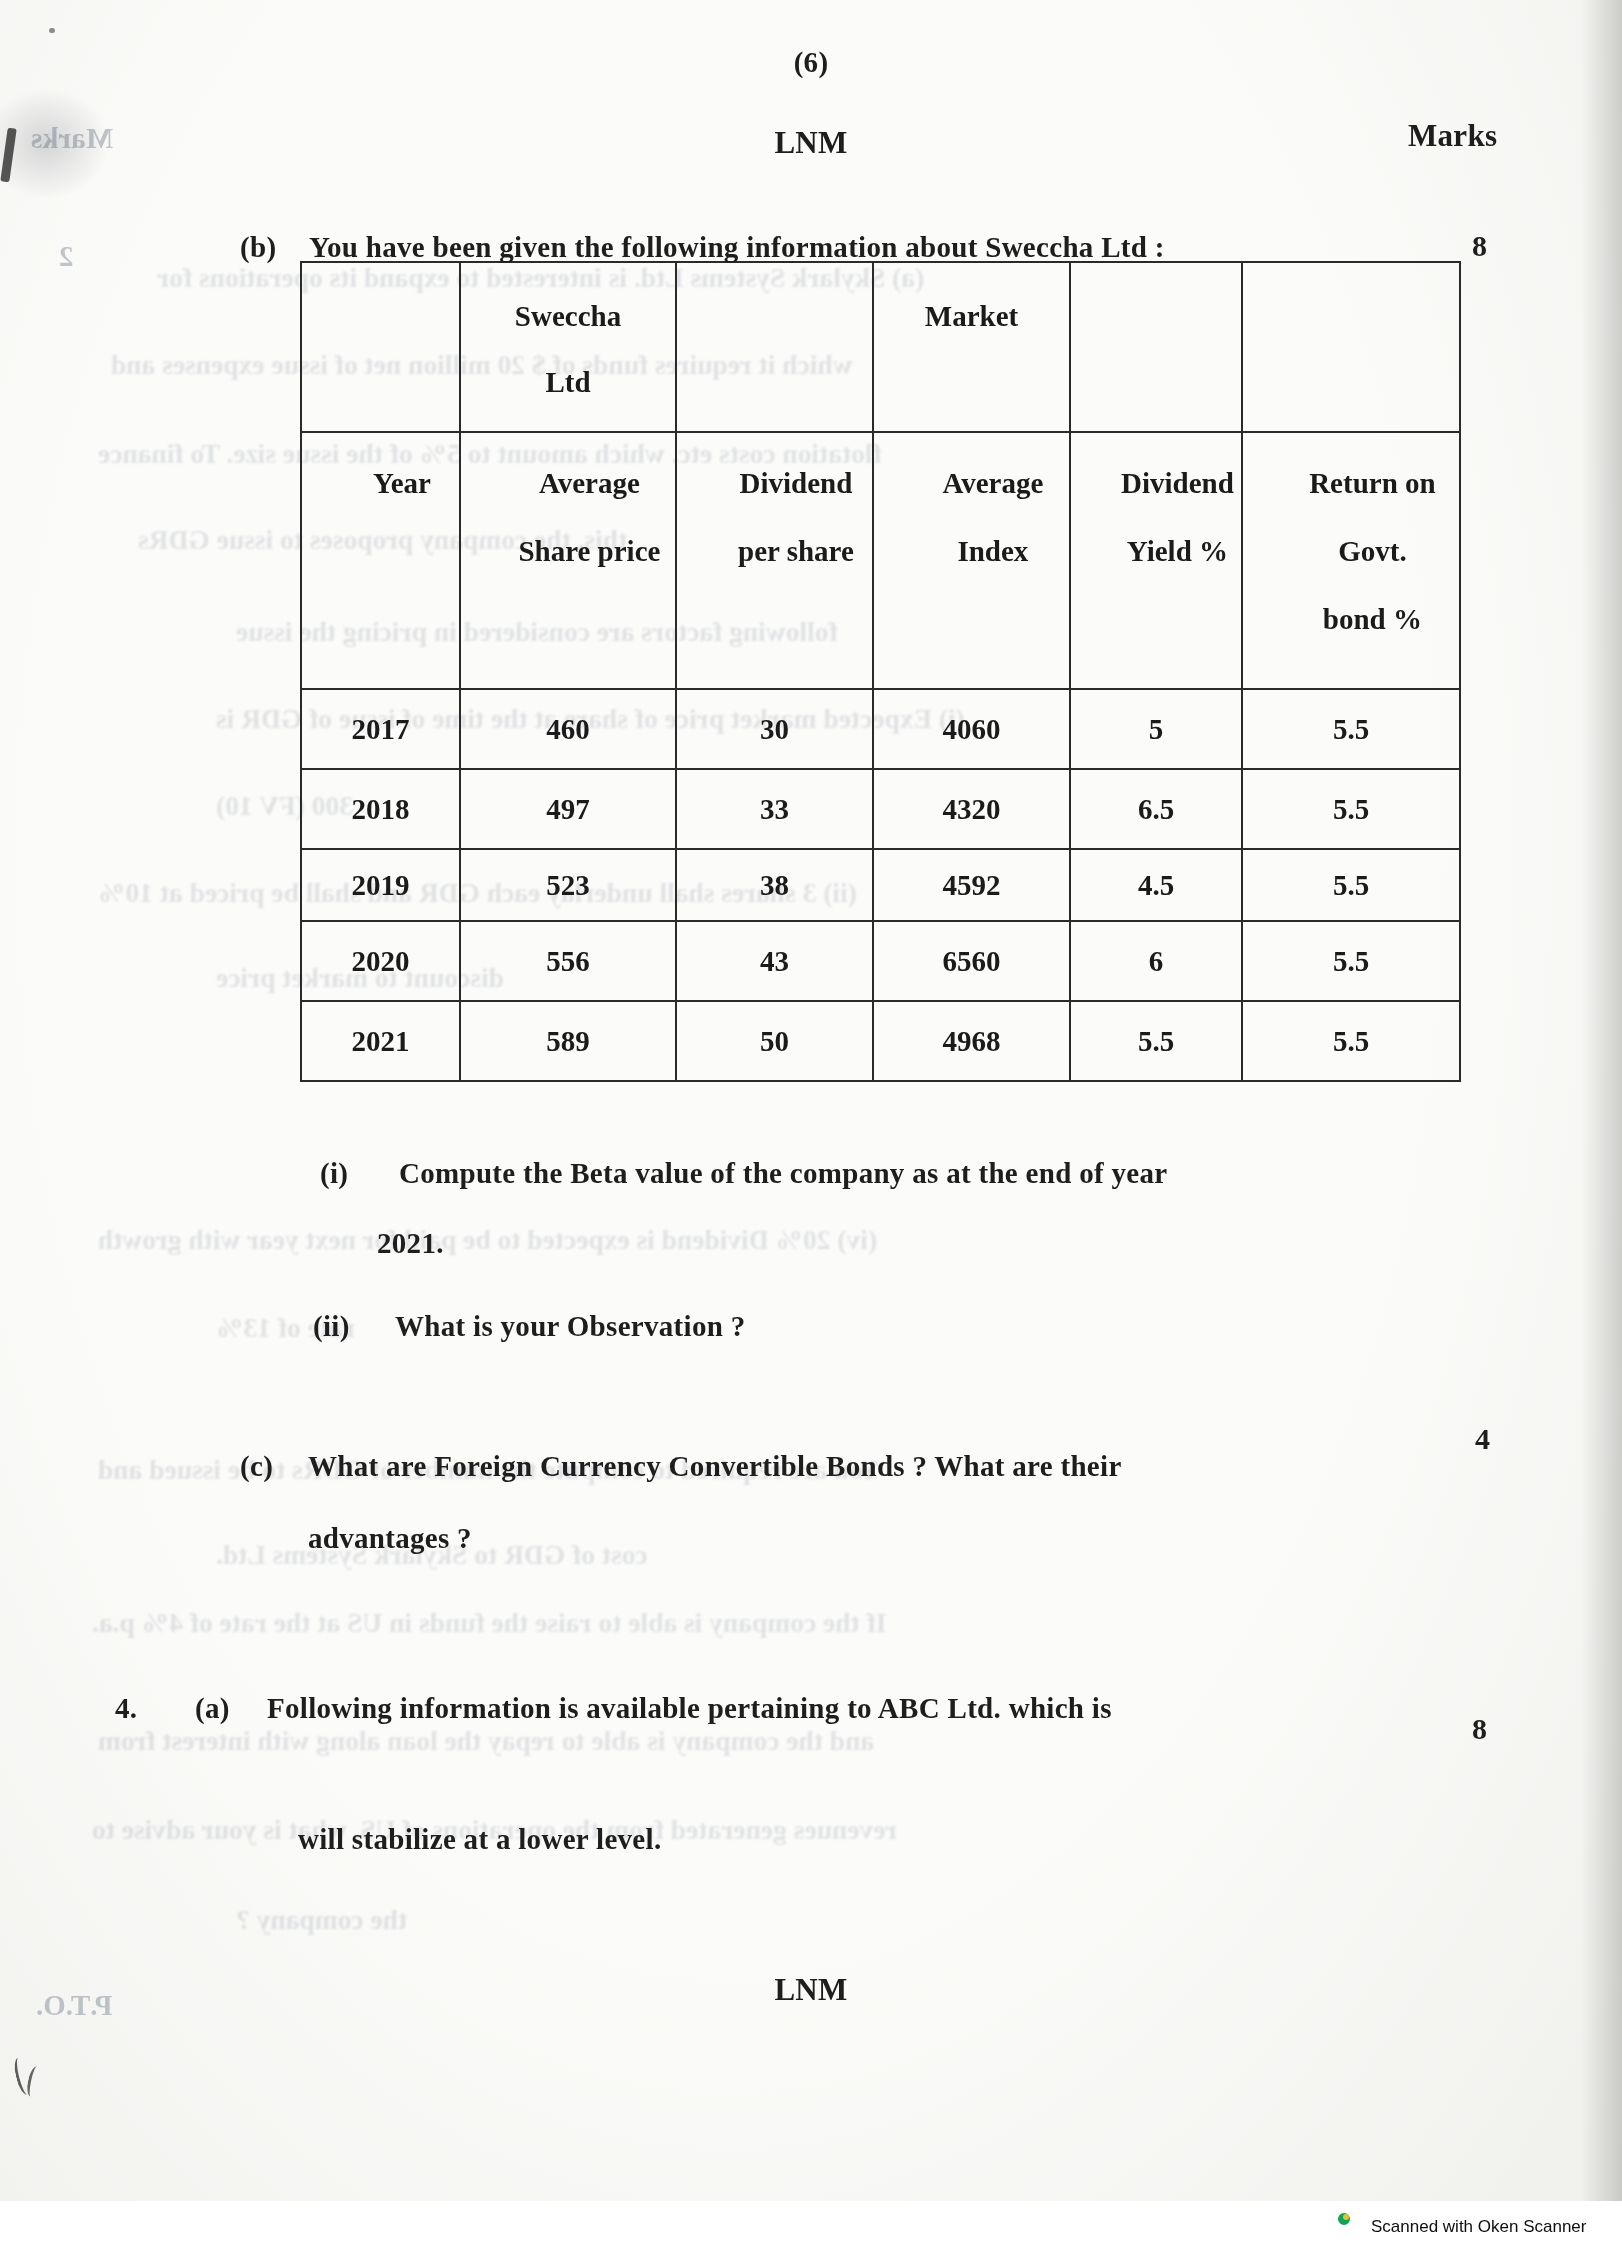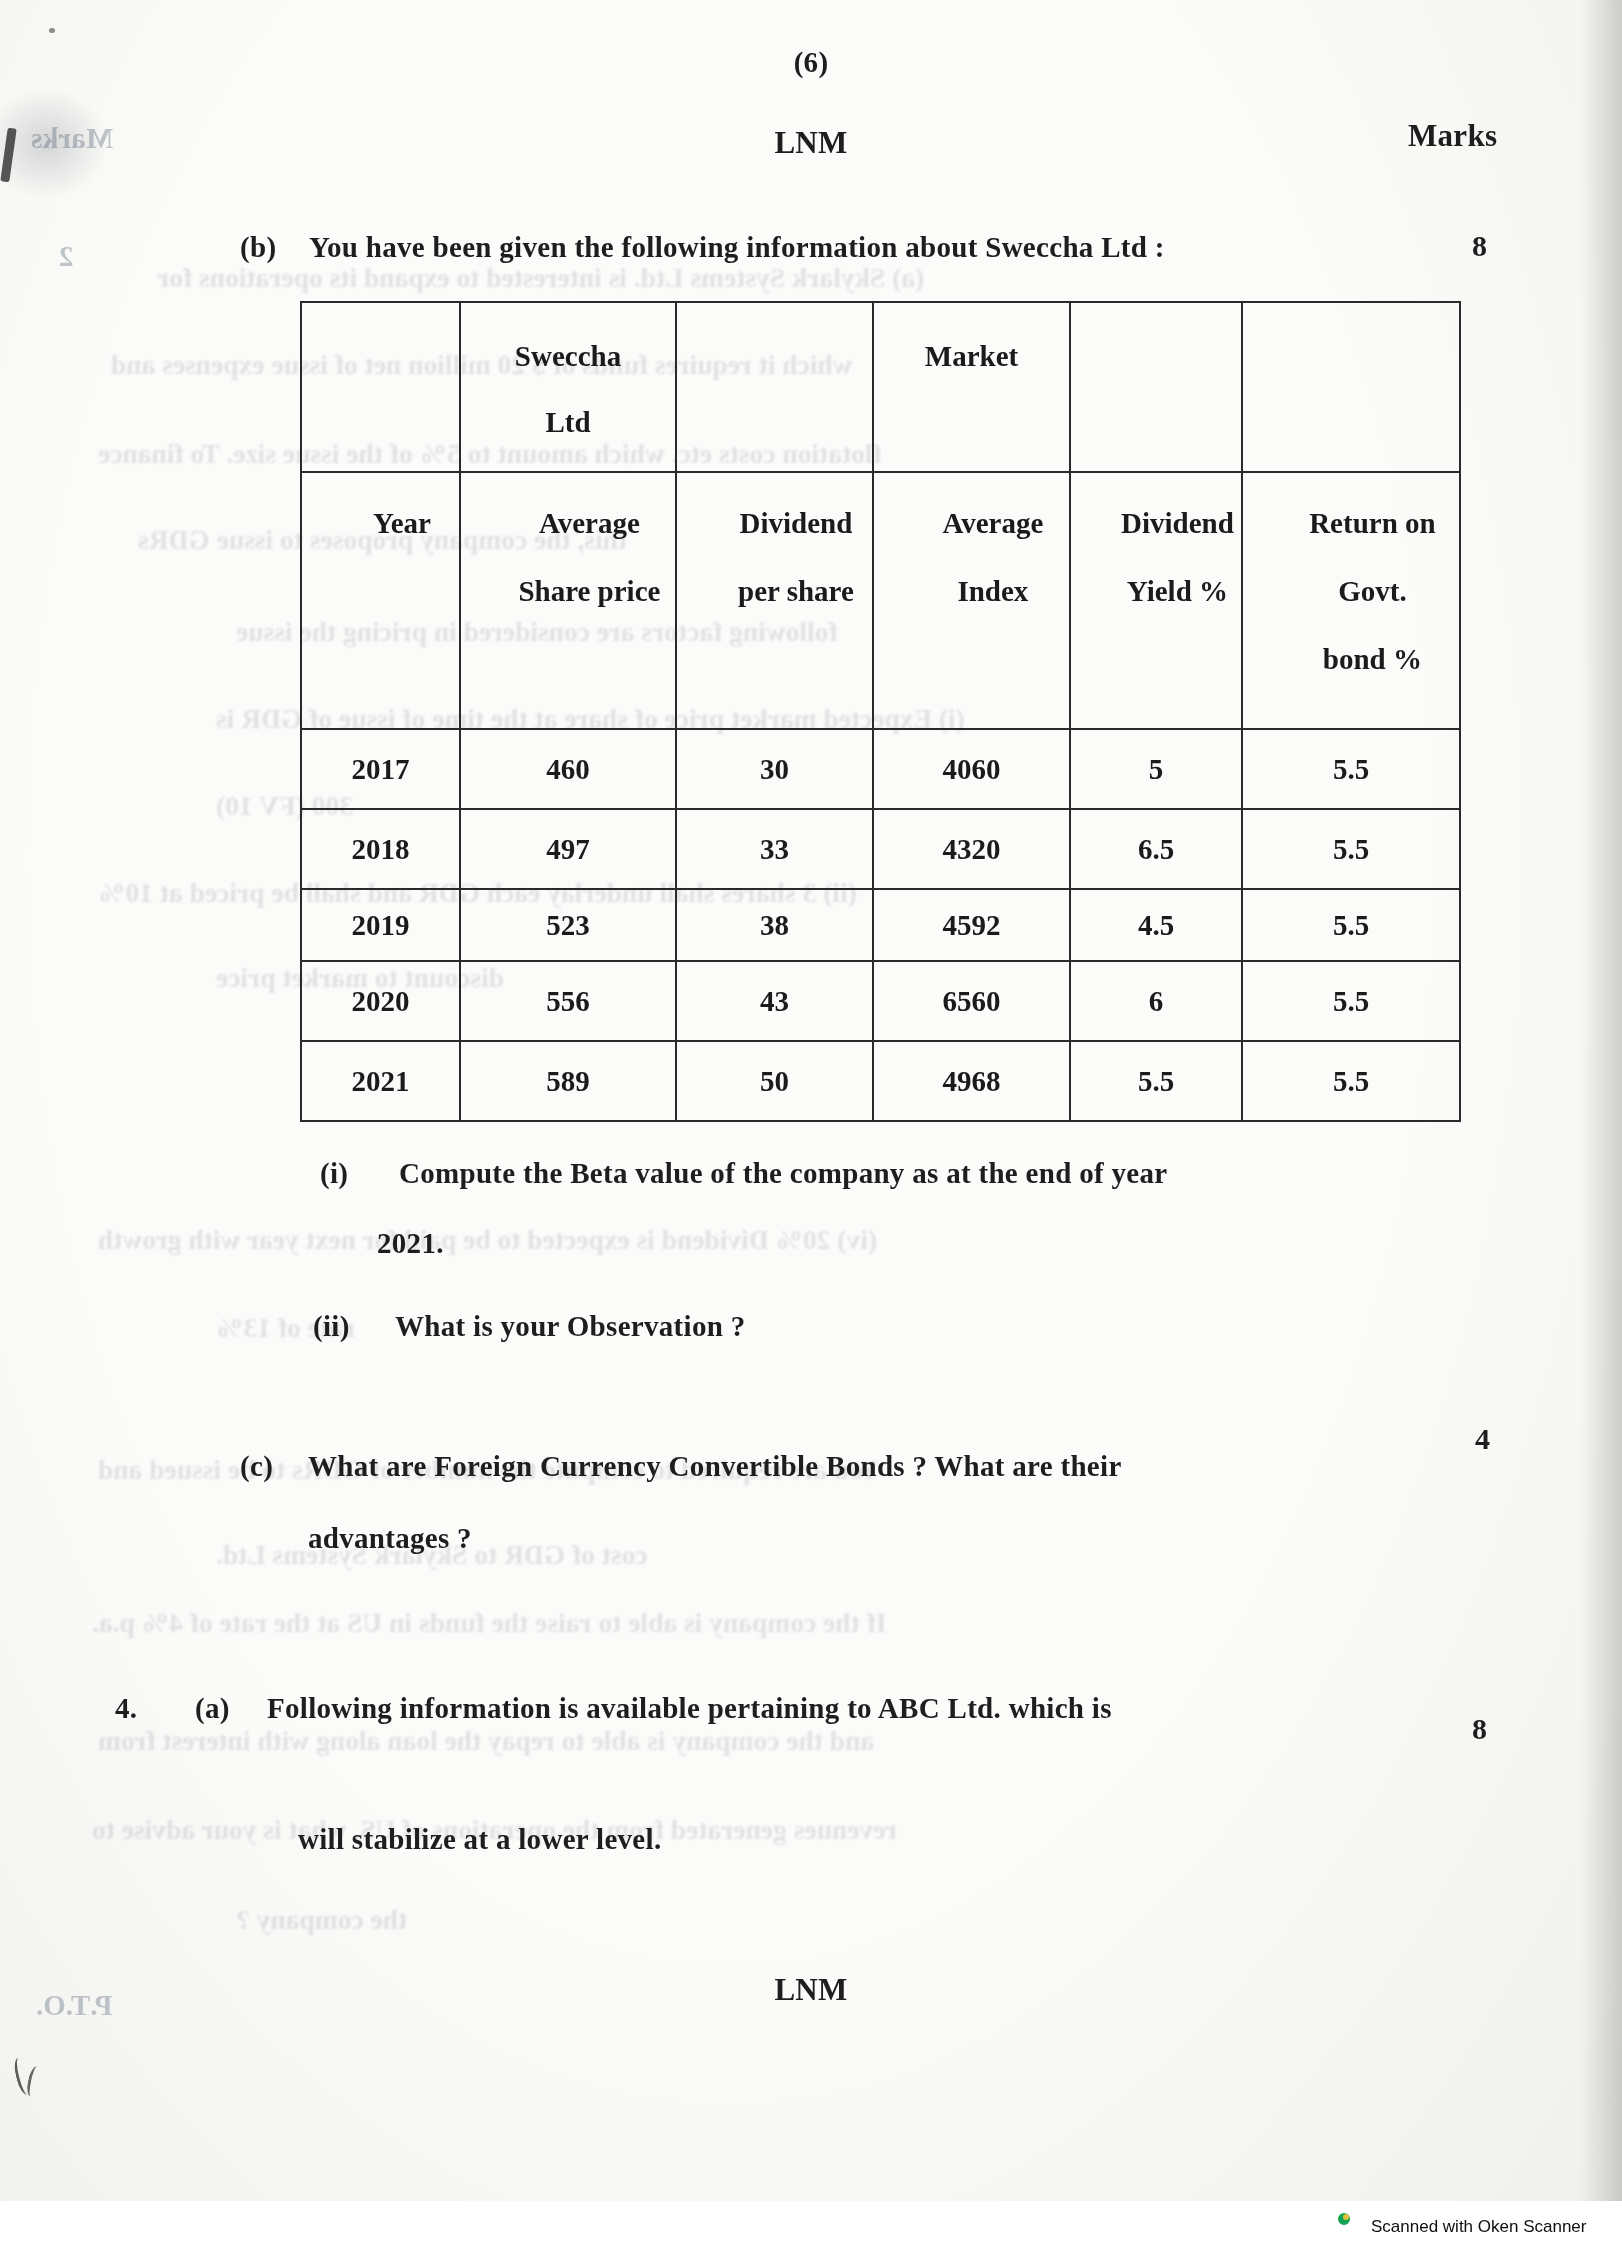--- a/index.html
+++ b/index.html
@@ -36,21 +36,20 @@
     z-index: 1;
   }
   .bleed.strong { opacity: 0.32; filter: blur(0.7px); }
   table.data {
     position: absolute; left: 300px; top: 261px;
     border-collapse: collapse;
     z-index: 2;
     font-family: "Liberation Serif", "DejaVu Serif", serif;
     font-weight: 700; font-size: 29px; color: #1b1b1b;
     background: transparent;
-    margin-top: 40px;
   }
   table.data td {
     border: 2.6px solid #2a2a2a;
     text-align: center;
     vertical-align: middle;
     padding: 0 5.2px;
   }
   table.data tr.grp td { vertical-align: top; padding-top: 19.7px; line-height: 2.3; }
   table.data tr.hdr td { vertical-align: top; padding-top: 15.7px; line-height: 2.35; padding-left: 48px; }
   .l { display: block; }

